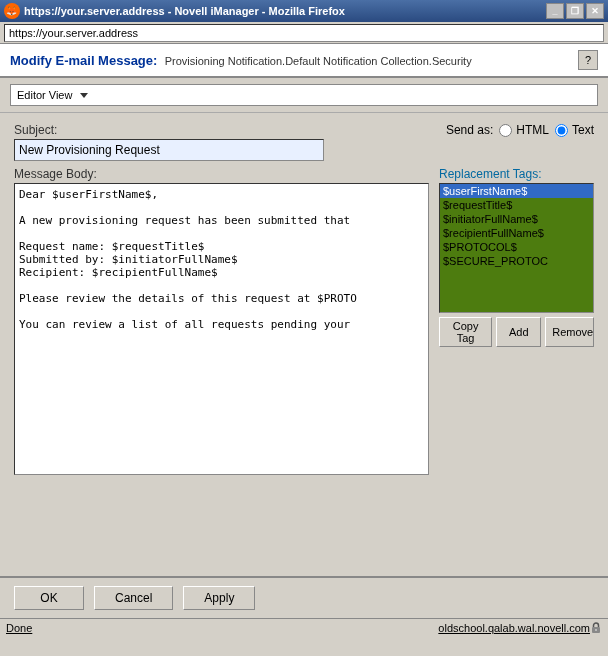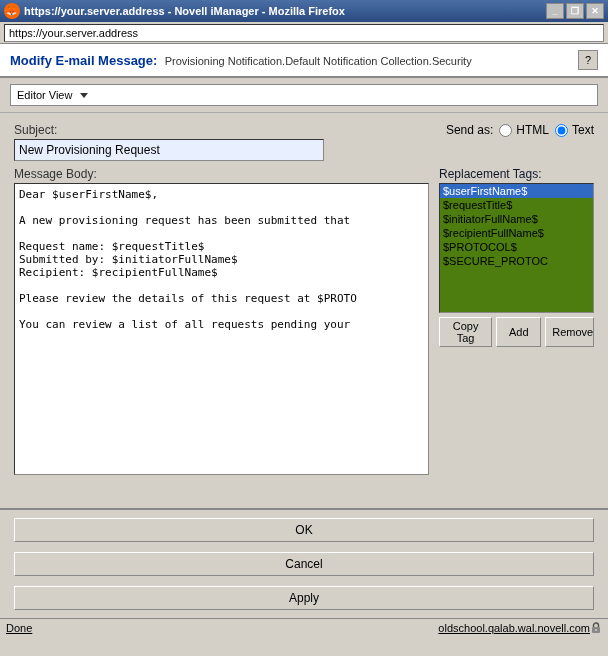--- a/index.html
+++ b/index.html
@@ -164,21 +164,21 @@
       padding: 4px;
       resize: none;
       overflow: auto;
     }
 
     .replacement-tags-section {
       width: 155px;
     }
     .replacement-tags-label {
       font-size: 12px;
-      color: #0f172a;
+      color: #0369a1;
       margin-bottom: 2px;
     }
     .tags-listbox {
       width: 100%;
       height: 130px;
       border: 1px inset #888;
       background: #4d7c0f;
       overflow-y: auto;
       font-size: 11px;
     }
@@ -211,21 +211,20 @@
     .bottom-buttons {
       background: #d4d0c8;
       border-top: 2px solid #888;
       padding: 8px 14px;
       display: flex;
       gap: 10px;
       position: absolute;
       bottom: 18px;
       left: 0;
       right: 0;
-      flex-direction: column;
     }
     .action-btn {
       background: #d4d0c8;
       border: 1px solid;
       border-color: #fff #888 #888 #fff;
       padding: 4px 20px;
       font-size: 12px;
       cursor: pointer;
       min-width: 70px;
       text-align: center;

